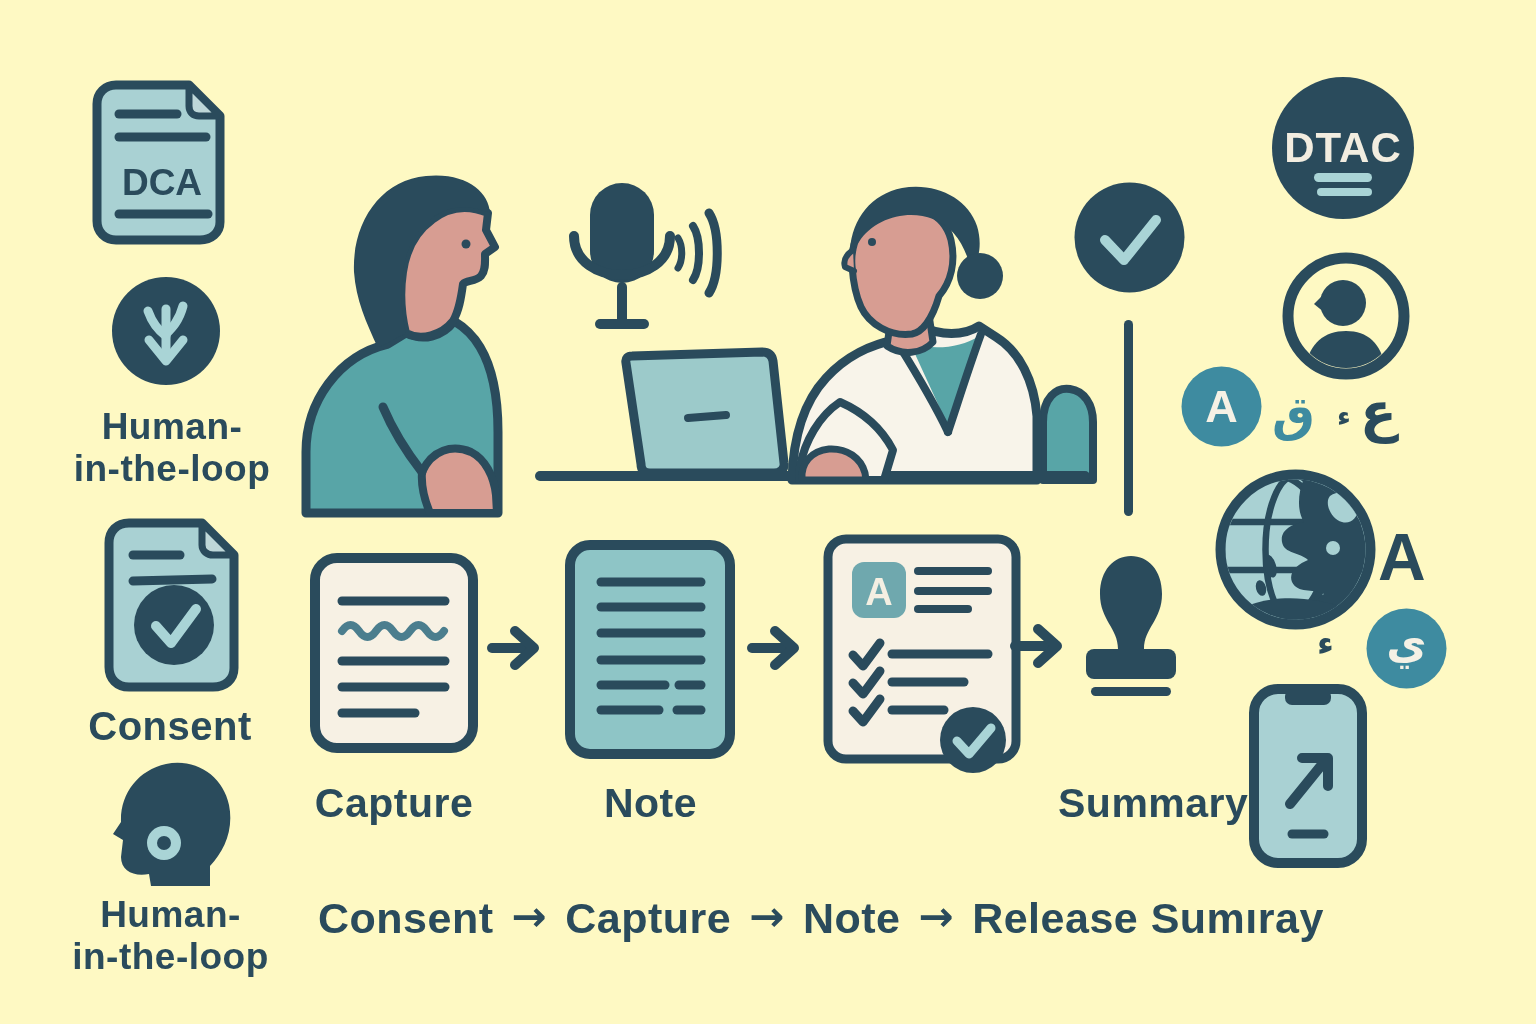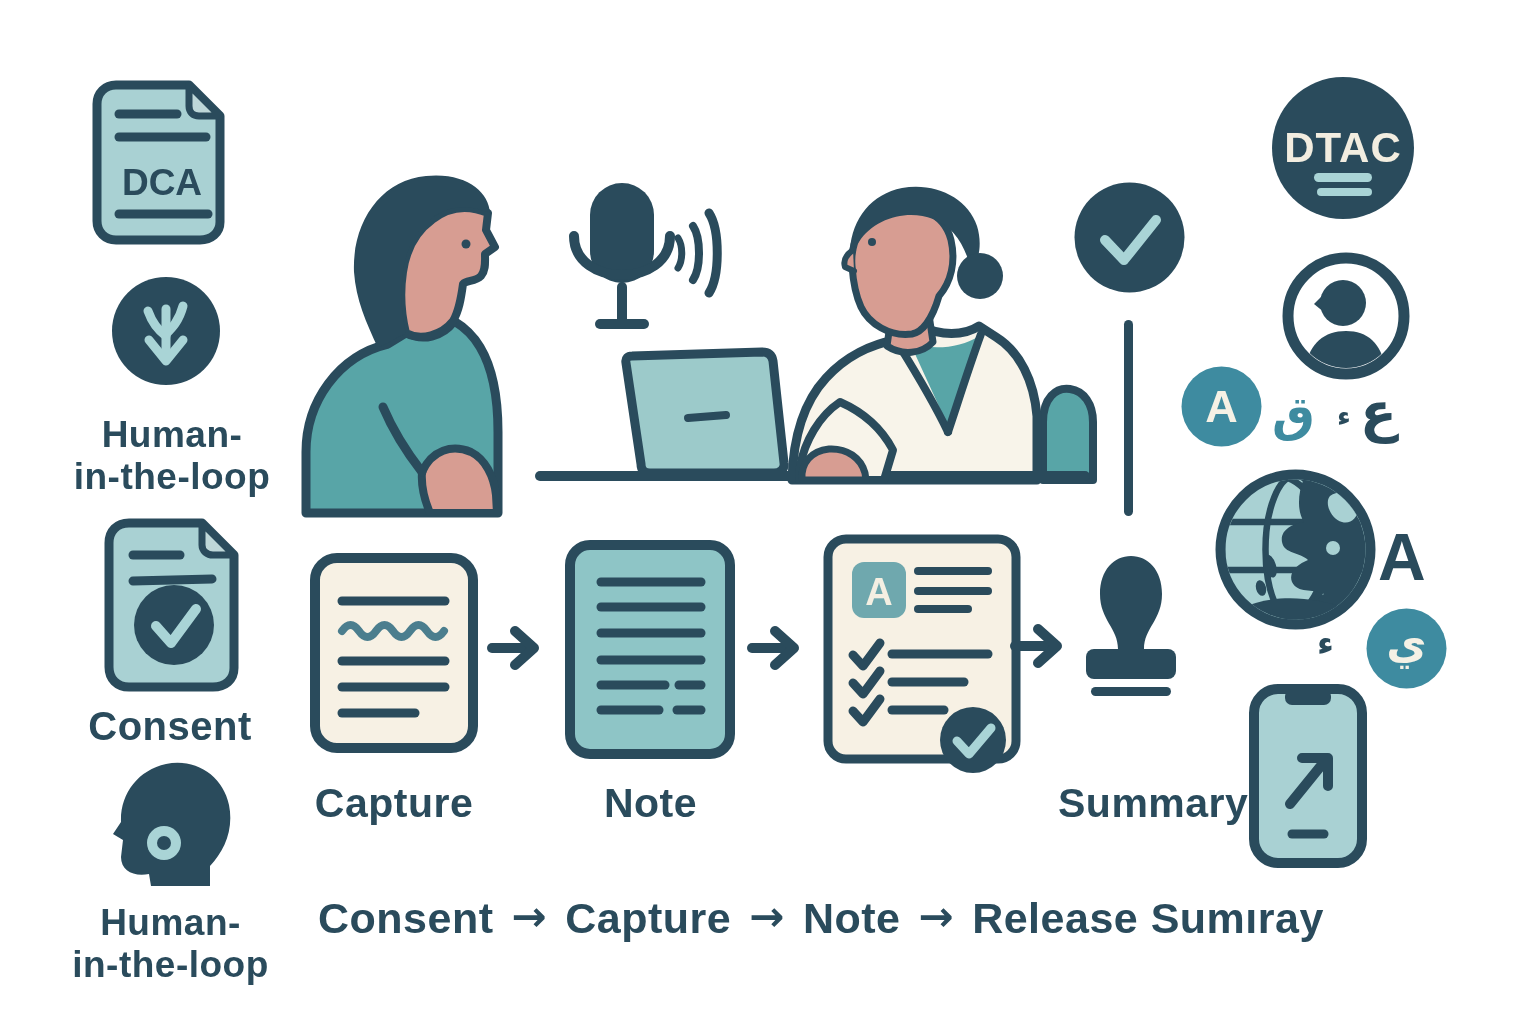--- a/index.html
+++ b/index.html
@@ -1,27 +1,27 @@
 <!DOCTYPE html>
 <html><head>
 <meta charset="utf-8">
 <style>
   html,body{margin:0;padding:0;background:#e8e2d4;}
   #canvas{
     position:relative;width:1536px;height:1024px;margin:0 auto;
-    background:#ffffff;overflow:hidden;
+    background:#fef9c3;overflow:hidden;
     font-family:"Liberation Sans","DejaVu Sans",sans-serif;
     color:#2a4b5c;
   }
   .abs{position:absolute;}
   .label{
     font-weight:bold;text-align:center;color:#2a4b5c;
     line-height:1.13;letter-spacing:.5px;
   }
-  .lab38{font-size:37px;margin-top:8px;}
+  .lab38{font-size:37px;}
   .lab40{font-size:40px;}
   .lab42{font-size:41px;}
   .flowrow{
     display:flex;align-items:center;gap:18px;
     font-size:43px;font-weight:bold;color:#2a4b5c;letter-spacing:.5px;
     white-space:nowrap;
   }
   .flowrow .arr{font-size:42px;transform:translateY(-2px);font-family:"DejaVu Sans",sans-serif;}
   .vline{background:#2a4b5c;border-radius:5px;}
   svg text{font-family:"Liberation Sans","DejaVu Sans",sans-serif;font-weight:bold;}

